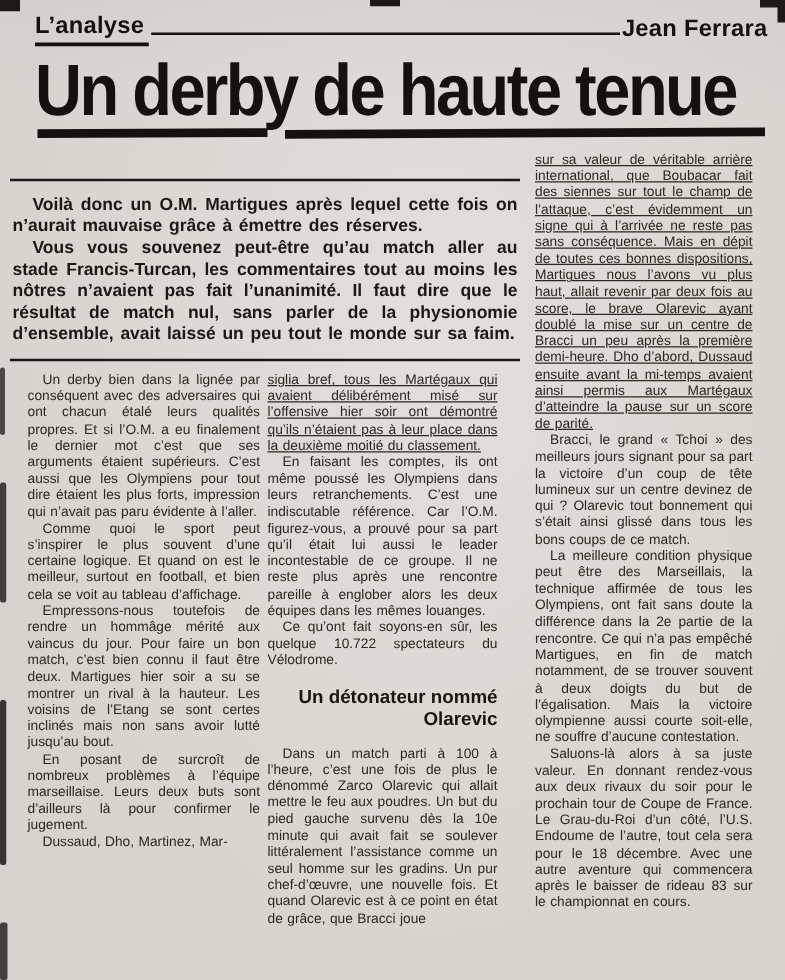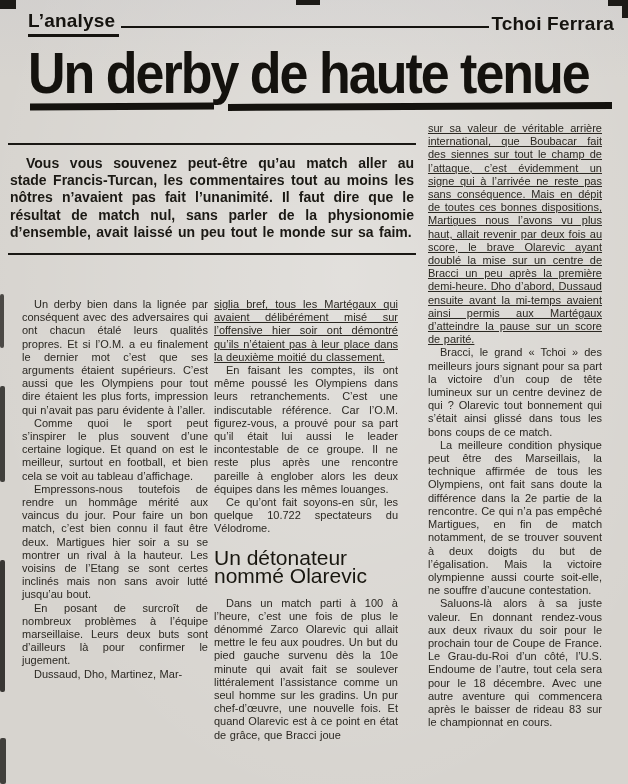--- a/index.html
+++ b/index.html
@@ -53,22 +53,22 @@
   .col { position: absolute; }
   .col p {
     font-size: 11px; line-height: 13.2px; text-align: justify;
     text-indent: 12px; color: #2b2822; word-spacing: .5px;
   }
   .col p.cont { text-indent: 0; text-decoration: underline; }
   .col-1 { left: 22px;  top: 298px; width: 186px; }
   .col-2 { left: 214px; top: 298px; width: 184px; }
   .col-3 { left: 428px; top: 122px; width: 174px; }
   .crosshead {
-    font-size: 21px; font-weight: normal; color: #18160f;
-    text-align: left; line-height: 18px;
+    font-size: 15px; font-weight: bold; color: #18160f;
+    text-align: right; line-height: 18px;
     margin: 13px 0 12px 0;
   }
   
   .artifact { position: absolute; background: #1c1a17; }
   .a-tl { left: 0; top: 0; width: 16px; height: 9px; }
   .a-tm { left: 296px; top: 0; width: 24px; height: 5px; }
   .a-tr1 { right: 0; top: 0; width: 20px; height: 6px; }
   .a-tr2 { right: 0; top: 0; width: 6px; height: 18px; }
   .a-l1 { left: 0; top: 294px; width: 4px; height: 54px; opacity: .75; border-radius: 2px; }
   .a-l2 { left: 0; top: 386px; width: 5px; height: 96px; opacity: .8; border-radius: 2px; }
@@ -85,28 +85,29 @@
   <div class="artifact a-tr1"></div>
   <div class="artifact a-tr2"></div>
   <div class="artifact a-l1"></div>
   <div class="artifact a-l2"></div>
   <div class="artifact a-l3"></div>
   <div class="artifact a-l4"></div>
 
   <div class="masthead">
     <span class="kicker">L’analyse</span>
     <span class="masthead-rule"></span>
-    <span class="author">Tchoi Ferrara</span>
+    <span class="author">Jean Ferrara</span>
   </div>
 
   <h1 class="headline">Un derby de haute tenue</h1>
   <div class="hbar left"></div>
   <div class="hbar right"></div>
 
   <div class="intro">
+    <p>Voilà donc un O.M. Martigues après lequel cette fois on n’aurait mauvaise grâce à émettre des réserves.</p>
     <p>Vous vous souvenez peut-être qu’au match aller au stade Francis-Turcan, les commentaires tout au moins les nôtres n’avaient pas fait l’unanimité. Il faut dire que le résultat de match nul, sans parler de la physionomie d’ensemble, avait laissé un peu tout le monde sur sa faim.</p>
   </div>
 
   <div class="col col-1">
     <p>Un derby bien dans la lignée par conséquent avec des adversaires qui ont chacun étalé leurs qualités propres. Et si l’O.M. a eu finalement le dernier mot c’est que ses arguments étaient supérieurs. C’est aussi que les Olympiens pour tout dire étaient les plus forts, impression qui n’avait pas paru évidente à l’aller.</p>
     <p>Comme quoi le sport peut s’inspirer le plus souvent d’une certaine logique. Et quand on est le meilleur, surtout en football, et bien cela se voit au tableau d’affichage.</p>
     <p>Empressons-nous toutefois de rendre un hommâge mérité aux vaincus du jour. Pour faire un bon match, c’est bien connu il faut être deux. Martigues hier soir a su se montrer un rival à la hauteur. Les voisins de l’Etang se sont certes inclinés mais non sans avoir lutté jusqu’au bout.</p>
     <p>En posant de surcroît de nombreux problèmes à l’équipe marseillaise. Leurs deux buts sont d’ailleurs là pour confirmer le jugement.</p>
     <p>Dussaud, Dho, Martinez, Mar-</p>
   </div>

